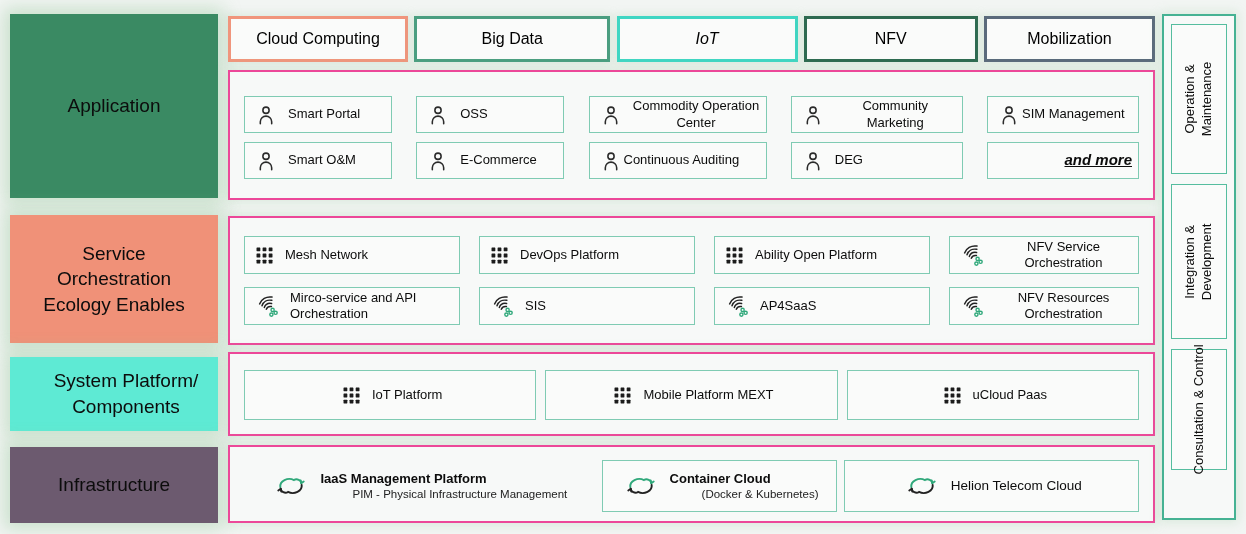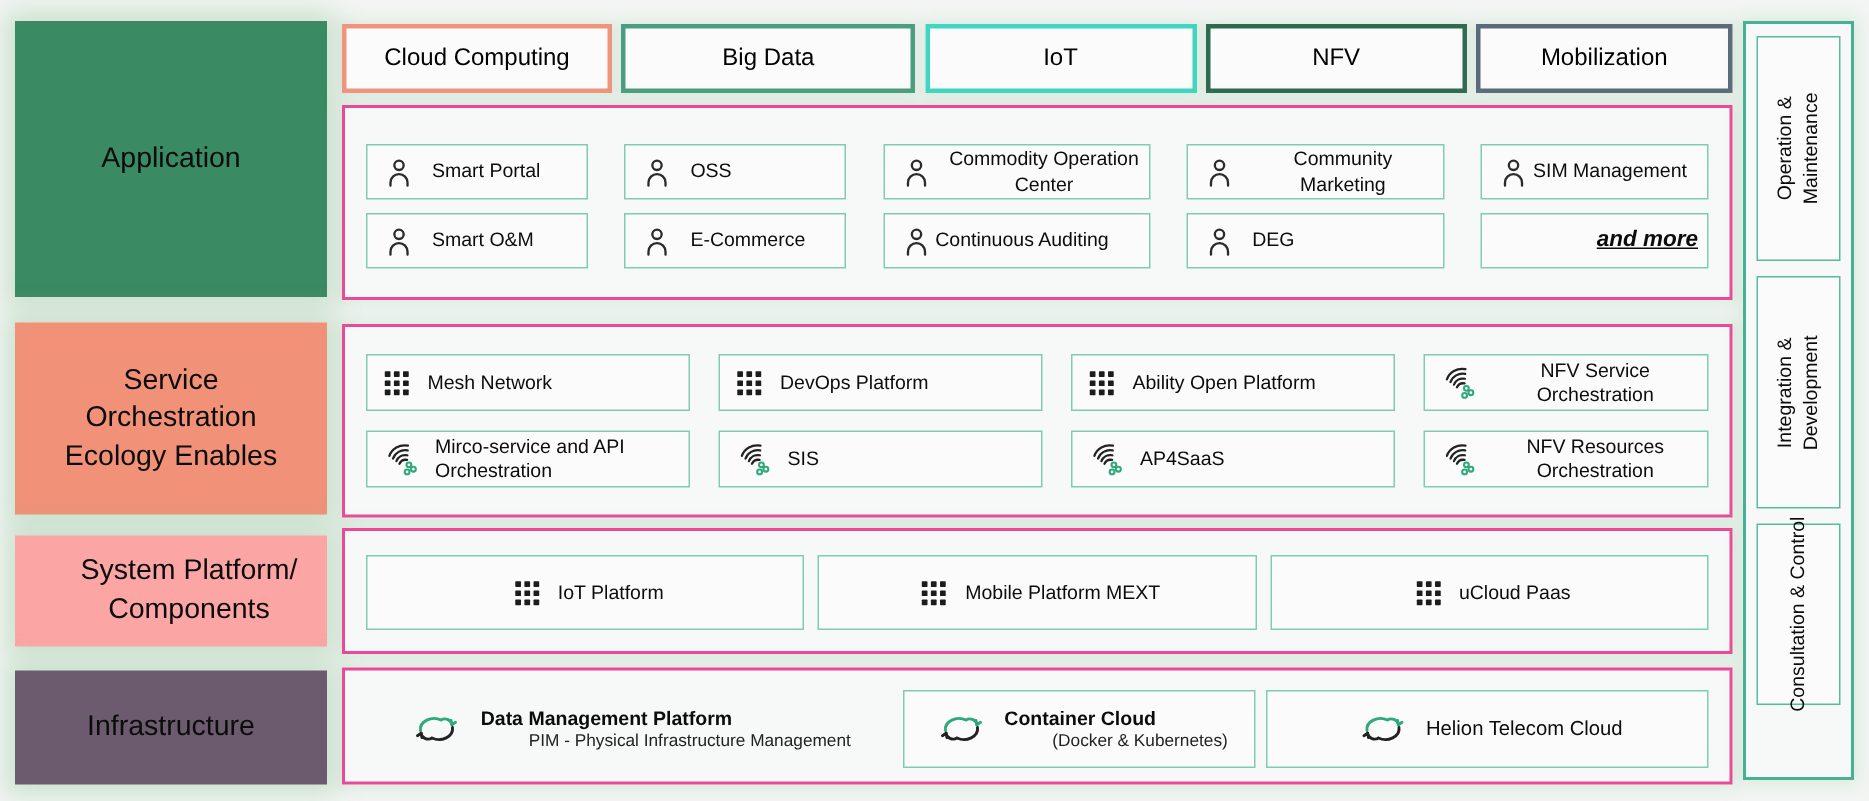--- a/index.html
+++ b/index.html
@@ -134,27 +134,27 @@
       <path d="M25 10 C25.8 15.8 18 19.4 12.2 16.6 C9.5 18.4 5.4 16.4 5.4 13.6" fill="none" stroke="#222" stroke-width="1.8" stroke-linecap="round"></path>
       <path d="M5.4 13.6 l-2.3 1.6 M5.4 13.6 l0.5 2.7" fill="none" stroke="#222" stroke-width="1.8" stroke-linecap="round"></path>
     </symbol>
   </defs>
 </svg>
 
 <div id="canvas">
 
   <div class="stack-label" id="lbl-app" style="background: rgb(58, 138, 99);">Application</div>
   <div class="stack-label" id="lbl-svc" style="background: rgb(240, 145, 120);">Service Orchestration Ecology Enables</div>
-  <div class="stack-label" id="lbl-sys" style="background: #fca5a5; padding-left: 43px;">System Platform/ Components</div>
+  <div class="stack-label" id="lbl-sys" style="background: #5eead4; padding-left: 43px;">System Platform/ Components</div>
   <div class="stack-label" id="lbl-inf" style="background: rgb(108, 90, 111);">Infrastructure</div>
 
   <div id="categories">
     <div class="cat" style="border-color: rgb(240, 149, 124);">Cloud Computing</div>
     <div class="cat" style="border-color: rgb(74, 158, 128);">Big Data</div>
-    <div class="cat" style="border-color: rgb(63, 214, 195);">IoT</div>
+    <div class="cat" style="border-color: rgb(63, 214, 195); font-style: italic;">IoT</div>
     <div class="cat" style="border-color: rgb(45, 106, 80);">NFV</div>
     <div class="cat" style="border-color: rgb(90, 106, 123);">Mobilization</div>
   </div>
 
   <div class="section" id="sec-app">
     <div class="grid-row">
       <div class="item">
         <svg class="ic" width="22" height="22">
             <use href="#i-person"></use>
           </svg>
@@ -294,21 +294,21 @@
     </div>
   </div>
 
   <div class="section" id="sec-inf">
     <div class="grid-row">
       <div class="item noborder">
         <svg class="ic" width="32" height="24">
             <use href="#i-sync"></use>
           </svg>
         <span>
-          <span class="main-lbl" style="display:block">Data Management Platform</span>
+          <span class="main-lbl" style="display:block">IaaS Management Platform</span>
           <span class="sub" style="display:block">PIM - Physical Infrastructure Management</span>
         </span>
       </div>
       <div class="item">
         <svg class="ic" width="32" height="24">
             <use href="#i-sync"></use>
           </svg>
         <span>
           <span class="main-lbl" style="display:block">Container Cloud</span>
           <span class="sub" style="display:block">(Docker &amp; Kubernetes)</span>

